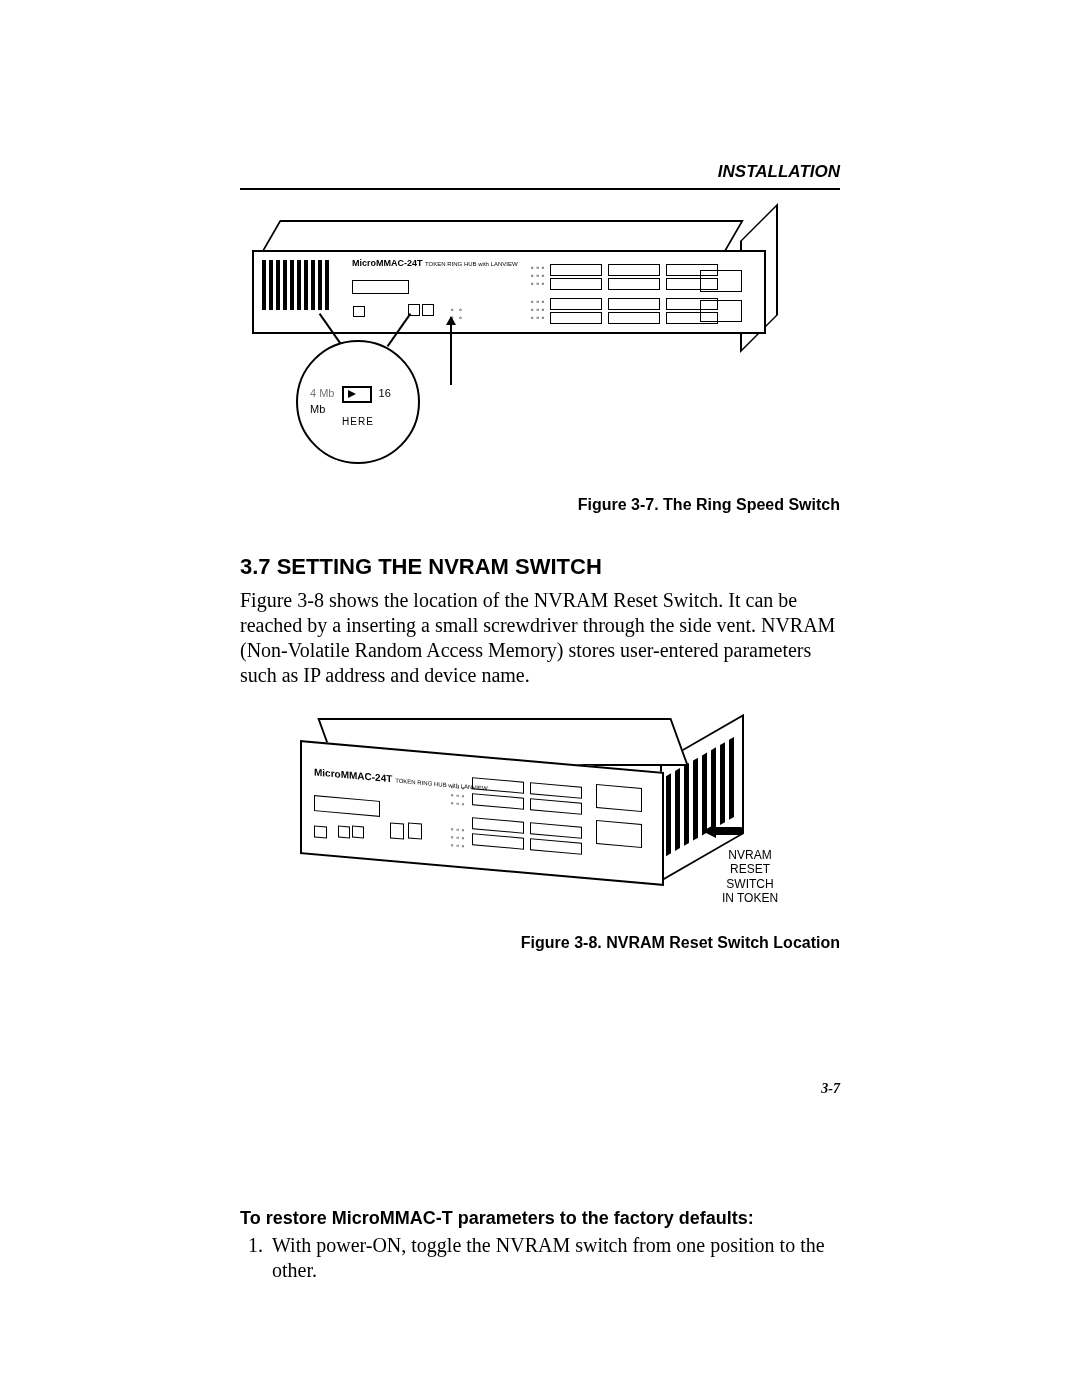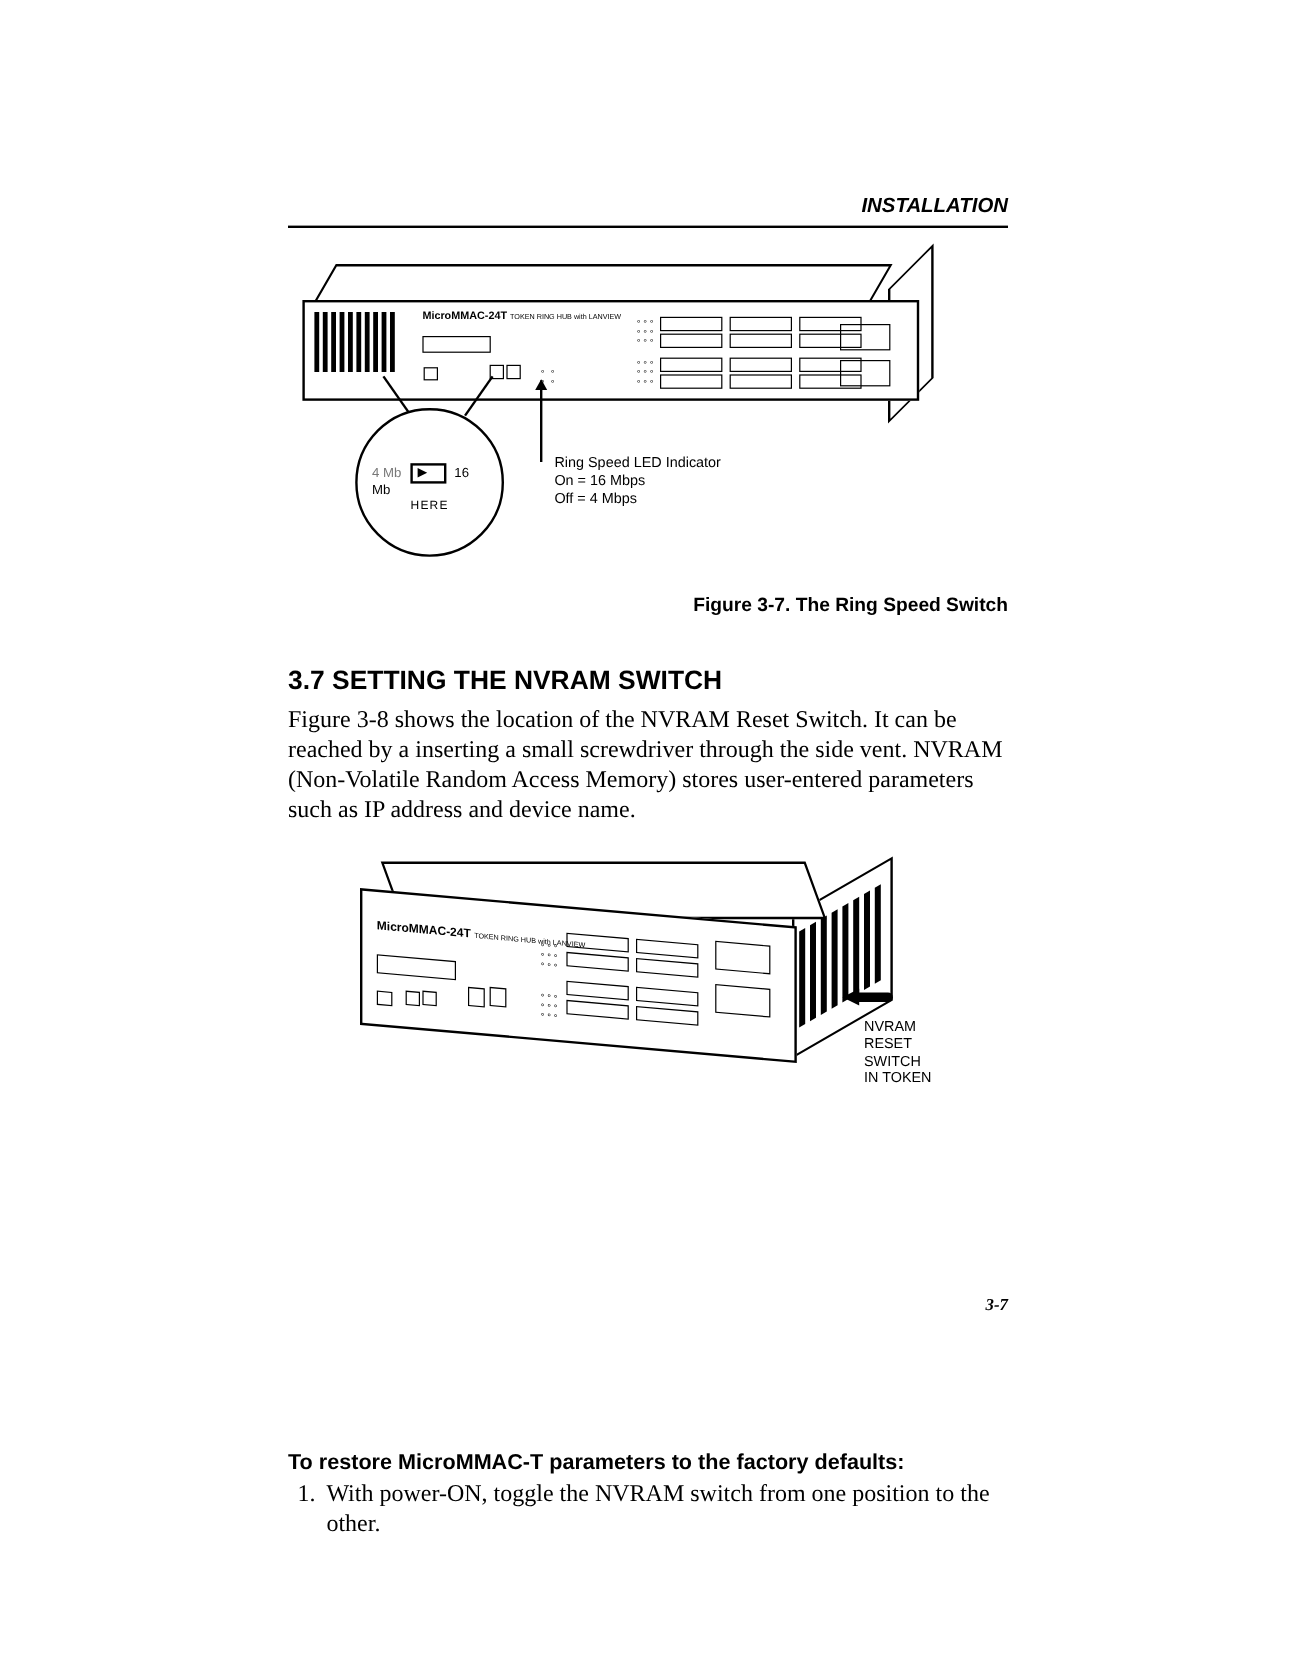--- a/index.html
+++ b/index.html
@@ -308,21 +308,21 @@
     position:absolute; left:12px; top:7px;
     width:30px; height:8px;
     background:#000;
     border-top-right-radius:10px;
     border-bottom-right-radius:10px;
   }
   .nvram-text {
     position:absolute; left:420px; top:130px;
     font-family:Arial,Helvetica,sans-serif;
     font-size:12px; line-height:1.2;
-    text-align:left;
+    text-align:center;
   }
   .fig2-caption-wrap { position:absolute; left:-60px; right:-60px; top:210px; }
 </style>
 </head>
 <body>
 
 <div class="page">
   <div class="running-head">INSTALLATION</div>
   <div class="head-rule"></div>
 
@@ -384,25 +384,20 @@
     <div class="magnifier">
       <div class="mag-inner">
         <span>4 Mb</span>
         <span class="mag-switch"></span>
         <span class="mag-16">16 Mb</span>
       </div>
       <div class="mag-speed">HERE</div>
     </div>
 
     <div class="led-arrow"></div>
-    <div class="led-text">
-      <div>Ring Speed LED Indicator</div>
-      <div>On = 16 Mbps</div>
-      <div>Off = 4 Mbps</div>
-    </div>
   </div>
   <div class="fig-caption">Figure 3-7.  The Ring Speed Switch</div>
 
   <div class="section-heading">3.7  SETTING THE NVRAM SWITCH</div>
   <div class="body-para">Figure 3-8 shows the location of the NVRAM Reset Switch. It can be reached by a inserting a small screwdriver through the side vent. NVRAM (Non-Volatile Random Access Memory) stores user-entered parameters such as IP address and device name.</div>
 
   <div class="figure-box fig2">
     <div class="dev2">
       <div class="dev2-side"></div>
       <div class="dev2-top"></div>
@@ -447,20 +442,23 @@
         </div>
       <div class="d2box d2-wide1"></div>
       <div class="d2box d2-wide2"></div>
     </div>
     <div class="nvram-arrow"></div>
     <div class="nvram-text">
       <div>NVRAM</div>
       <div>RESET SWITCH</div>
       <div>IN TOKEN</div>
     </div>
+    <div class="fig2-caption-wrap">
+      <div class="fig-caption">Figure 3-8.  NVRAM Reset Switch Location</div>
+    </div>
   </div>
 
   <div class="sub-heading" style="margin-top:260px;">To restore MicroMMAC-T parameters to the factory defaults:</div>
   <ol class="steps">
     <li>With power-ON, toggle the NVRAM switch from one position to the other.</li>
   </ol>
 
   <div class="page-number">3-7</div>
 </div>
 

